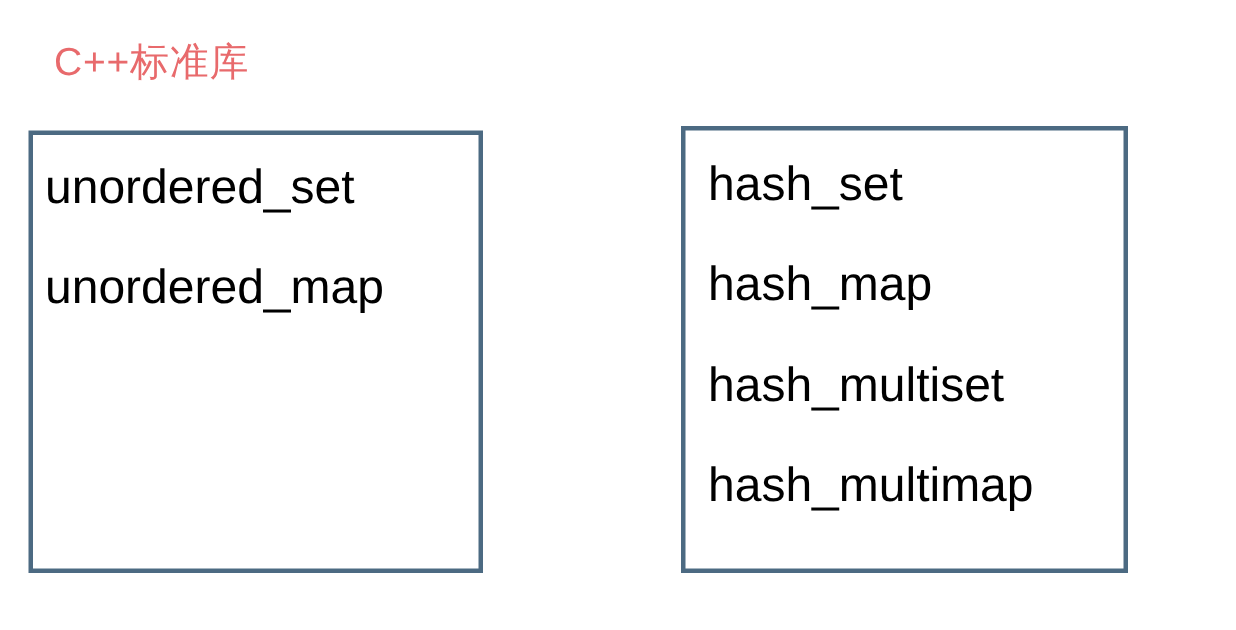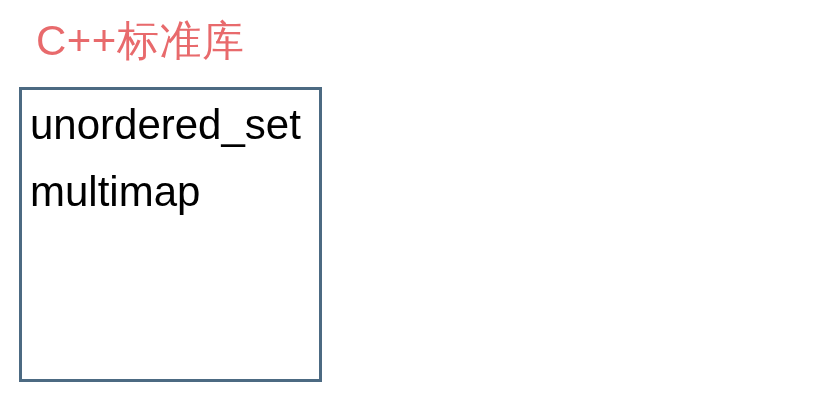--- a/index.html
+++ b/index.html
@@ -15,51 +15,57 @@
   }
   .canvas {
     position: relative;
     width: 824px;
     height: 420px;
     background: var(--background);
     overflow: hidden;
   }
   .col-title {
     position: absolute;
-    font-size: 42px;
+    font-size: 26px;
     line-height: 42px;
     font-weight: 400;
     color: var(--header-text);
     white-space: nowrap;
     letter-spacing: 0.5px;
   }
   .title-left  { left: 36px;  top: 20px; }
   .title-right { left: 458px; top: 19px; }
   .box {
     position: absolute;
     background: var(--background);
     border: 3px solid var(--box-border);
   }
   .box-left  { left: 19px;  top: 87px; width: 303px; height: 295px; padding: 1px 0 0 8px; }
   .box-right { left: 454px; top: 84px; width: 298px; height: 298px; padding: 2px 0 0 15px; }
   .box-item {
-    font-size: 42px;
+    font-size: 32px;
     line-height: 67px;
     color: var(--item-text);
     white-space: nowrap;
     letter-spacing: 0px;
   }
 </style>
 </head>
 <body>
 
 <div class="canvas">
 
   <div class="col-title title-left">C++标准库</div>
 
 
   <div class="box box-left">
     <div class="box-item">unordered_set</div>
-    <div class="box-item">multimap</div>
+    <div class="box-item">unordered_map</div>
   </div>
 
+  <div class="box box-right">
+    <div class="box-item">hash_set</div>
+    <div class="box-item">hash_map</div>
+    <div class="box-item">hash_multiset</div>
+    <div class="box-item">hash_multimap</div>
+  </div>
 
 </div>
 
 </body></html>

